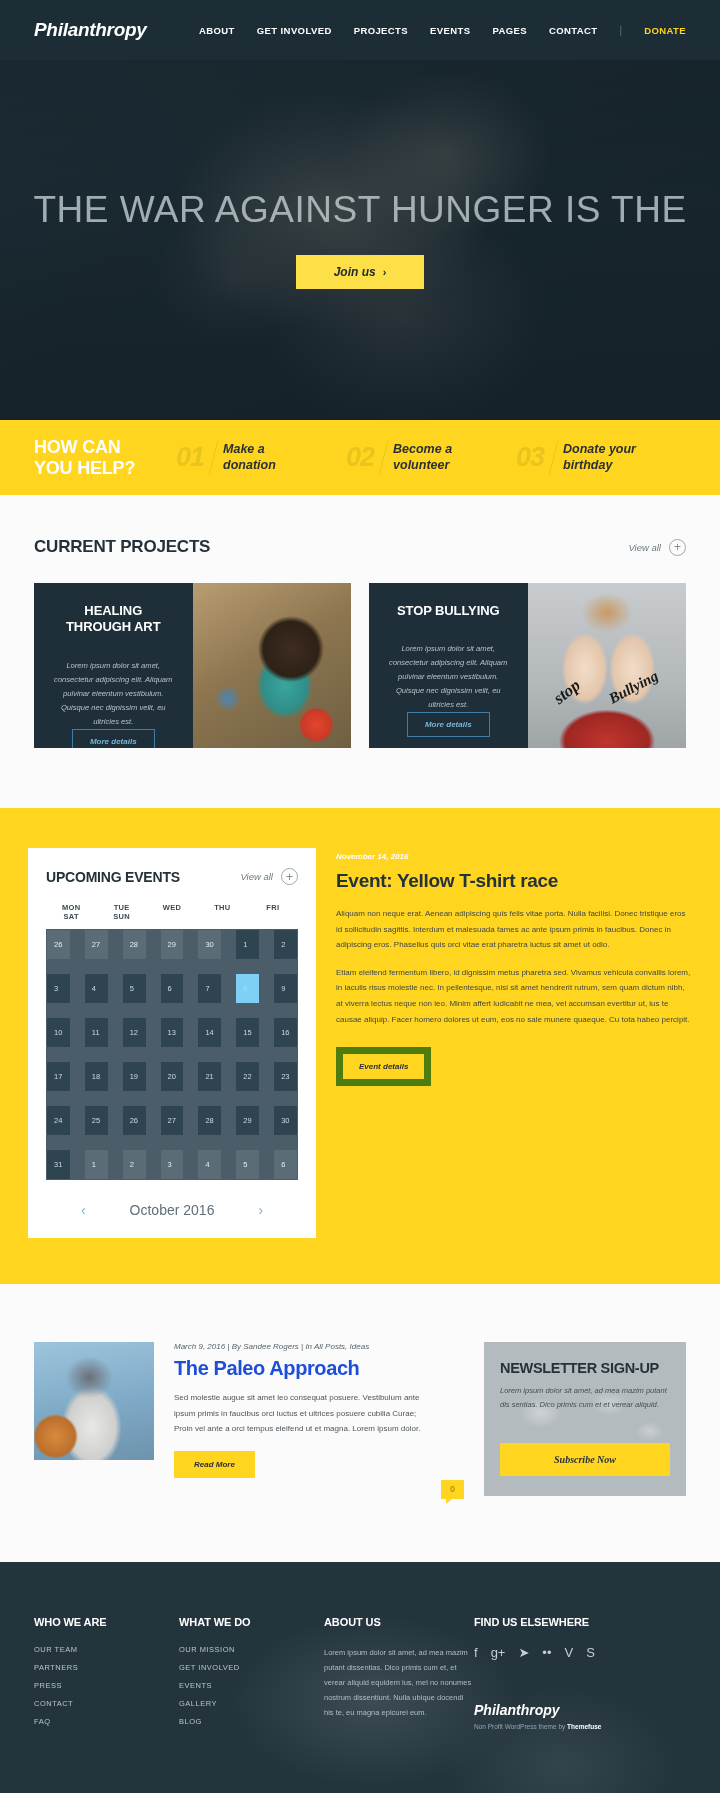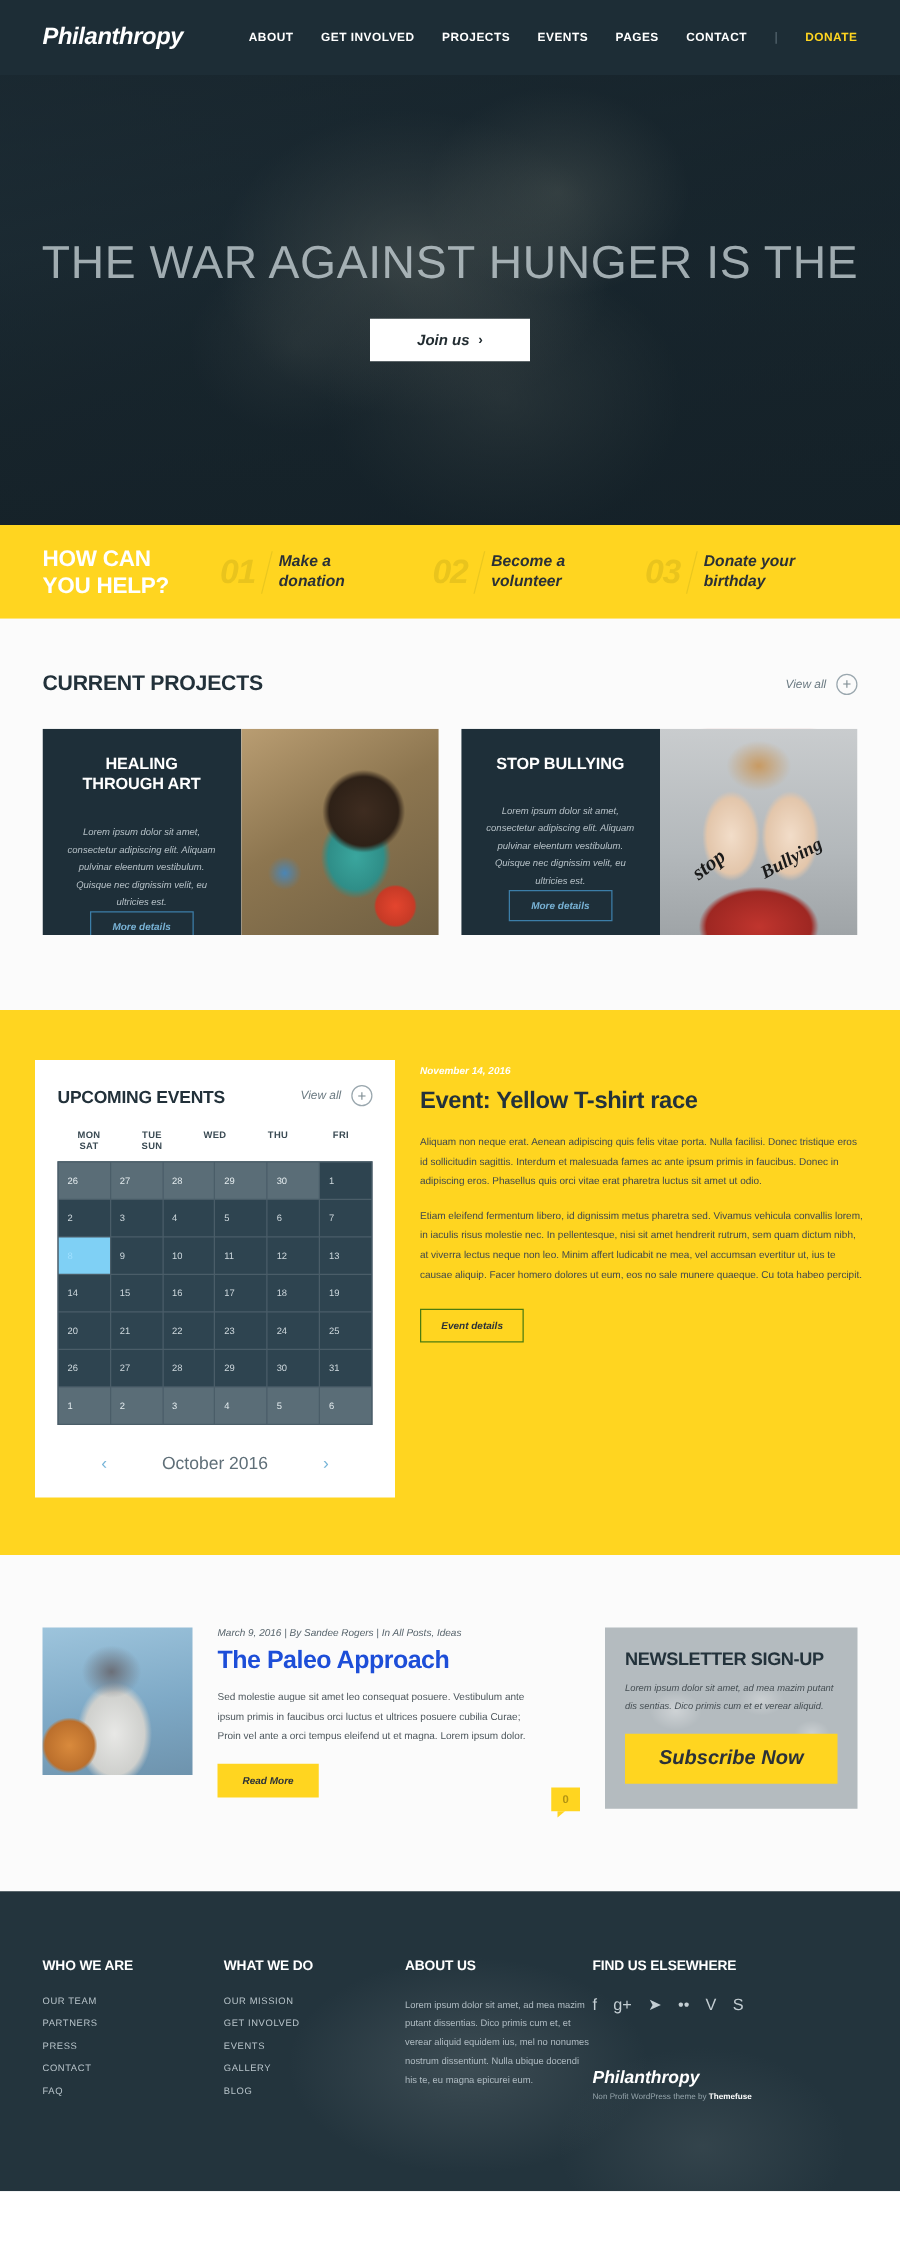--- a/index.html
+++ b/index.html
@@ -54,21 +54,21 @@
     font-size:37px; font-weight:300; color:#c7d2d6; letter-spacing:0.5px;
     text-transform:uppercase; line-height:1.05;
     opacity:0.78;
   }
   .hero-line2 {
     font-size:36px; font-weight:bold; color:#ffffff; letter-spacing:-0.5px;
     text-transform:uppercase; margin-top:8px; line-height:1.05;
   }
   .hero-btn {
     margin-top:26px; display:inline-flex; align-items:center; gap:7px;
-    background:#ffffff; color:#222c31; border:none;
+    background:#fde047; color:#222c31; border:none;
     font-size:12px; font-style:italic; font-weight:bold;
     padding:10px 38px; cursor:pointer;
     font-family:"Liberation Sans", sans-serif;
   }
   .hero-btn .chev { font-size:11px; font-style:normal; font-weight:bold; }
 
   
   .helpbar {
     background:#ffd520; height:75px; display:flex; align-items:center;
     padding:0 34px;
@@ -148,42 +148,42 @@
   
   .events { background:#ffd520; padding:40px 28px 46px; display:flex; gap:20px; }
   .cal-card { width:288px; background:#fff; padding:20px 18px 10px; }
   .cal-head { display:flex; align-items:center; margin-bottom:18px; }
   .cal-title { font-size:14px; font-weight:bold; color:#22313a; letter-spacing:-0.2px; }
   .cal-dow { display:grid; grid-template-columns:repeat(5,1fr); margin-bottom:8px; }
   .cal-dow span {
     text-align:center; font-size:7.5px; font-weight:bold; color:#3a4a53; letter-spacing:0.3px;
   }
   .cal-grid {
-    display:grid; grid-template-columns:repeat(6,1fr);
-    gap:1px; background:#4a5d68; border:1px solid #4a5d68;
+    display:grid; grid-template-columns:repeat(7,1fr);
+    gap:15px; background:#4a5d68; border:1px solid #4a5d68;
   }
   .cal-cell {
     height:29px; background:#2e4450; color:#cfd9de; font-size:7.5px;
     display:flex; align-items:center; padding-left:7px; cursor:pointer;
   }
   .cal-cell.muted { background:#5a6d77; color:#e4ecef; }
   .cal-cell.active { background:#7fd0f5; color:#9fe0ff; }
   .cal-nav {
     display:flex; align-items:center; justify-content:center; gap:44px;
     padding:22px 0 10px;
   }
   .cal-arrow { color:#77b5d8; font-size:14px; cursor:pointer; }
   .cal-month { font-size:14px; color:#5f6f78; }
 
   .ev-detail { flex:1; padding-top:4px; }
   .ev-date { font-size:8px; font-weight:bold; font-style:italic; color:#fff; margin-bottom:9px; }
   .ev-title { font-size:19px; font-weight:bold; color:#23323b; letter-spacing:-0.3px; margin-bottom:14px; }
   .ev-para { font-size:8px; color:#41484b; line-height:1.95; margin-bottom:12px; }
   .ev-btn {
-    border:1px solid #4d7c0f; background:transparent; color:#2b3138;
+    border:7px solid #4d7c0f; background:transparent; color:#2b3138;
     font-size:8px; font-weight:bold; font-style:italic; padding:8px 16px;
     margin-top:8px; cursor:pointer; font-family:"Liberation Sans", sans-serif;
   }
 
   
   .blog { background:#fbfbfb; padding:58px 34px 66px; display:flex; gap:20px; }
   .blog-thumb {
     width:120px; height:118px; flex:none; position:relative; overflow:hidden;
     background:
       radial-gradient(ellipse 34px 30px at 46% 30%, #6b6f78 0%, rgba(0,0,0,0) 70%),
@@ -216,22 +216,23 @@
     background:
       radial-gradient(ellipse 30px 22px at 28% 46%, rgba(255,255,255,0.35) 0%, rgba(255,255,255,0) 70%),
       radial-gradient(ellipse 26px 18px at 62% 40%, rgba(255,255,255,0.30) 0%, rgba(255,255,255,0) 70%),
       radial-gradient(ellipse 20px 14px at 82% 58%, rgba(255,255,255,0.28) 0%, rgba(255,255,255,0) 70%);
   }
   .nl-inner { position:relative; z-index:2; }
   .nl-title { font-size:14.5px; font-weight:bold; color:#23323b; letter-spacing:-0.3px; margin-bottom:8px; }
   .nl-desc { font-size:7.5px; font-style:italic; color:#454e53; line-height:1.9; margin-bottom:14px; }
   .nl-btn {
     width:100%; background:#ffd520; border:none; color:#2b3138;
-    font-size:16px; font-style:italic; font-weight:bold; padding:11px 0; cursor:pointer;
-    font-family:Liberation Sans, sans-serif;
+    font-size:10px; font-style:italic; font-weight:bold; padding:11px 0; cursor:pointer;
+    font-family:Liberation Serif, serif;
+    margin-top:16px;
   }
 
   
   .footer {
     background:#23343d; padding:54px 34px 40px; position:relative; overflow:hidden; min-height:240px;
   }
   .footer:before {
     content:""; position:absolute; inset:0;
     background:
       radial-gradient(ellipse 200px 120px at 52% 58%, rgba(120,132,136,0.30) 0%, rgba(0,0,0,0) 72%),

